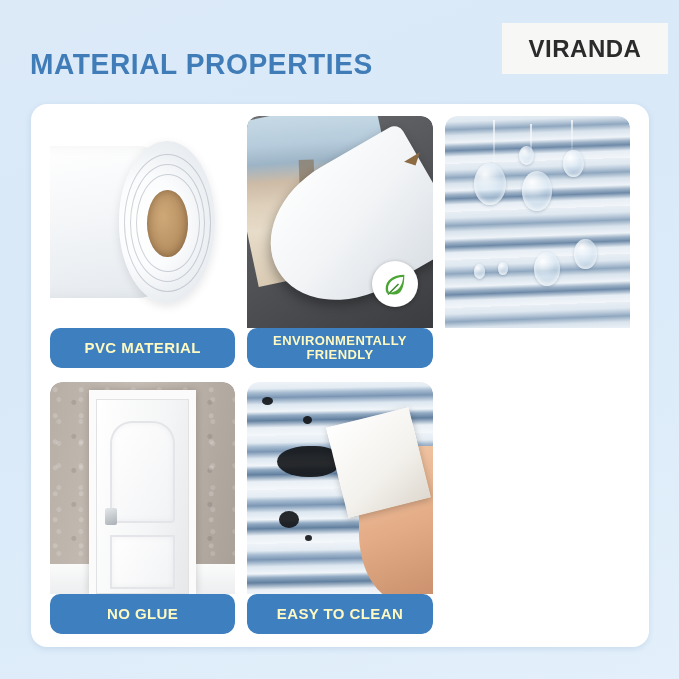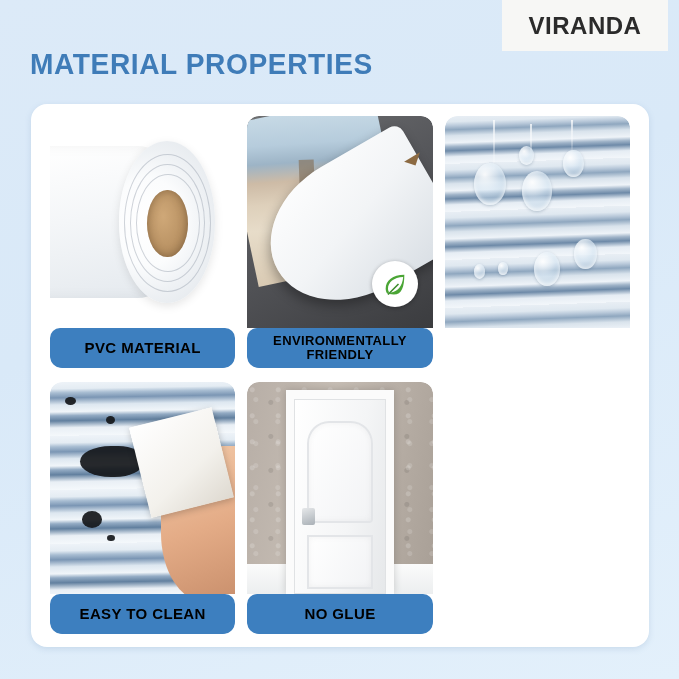--- a/index.html
+++ b/index.html
@@ -16,21 +16,21 @@
   .page {
     position: relative;
     width: 679px;
     height: 679px;
   }
 
   
   .brand-box {
     position: absolute;
     left: 502px;
-    top: 0;
+    top: 23px;
     width: 166px;
     height: 51px;
     background: #f7f7f5;
     display: flex;
     align-items: center;
     justify-content: center;
   }
   .brand-text {
     font-size: 24px;
     font-weight: bold;
@@ -89,21 +89,21 @@
     bottom: 40px;
     overflow: hidden;
     border-radius: 12px 12px 0 0;
   }
   .tile-label {
     position: absolute;
     left: 0; right: 0; bottom: 0;
     height: 40px;
     background: #3d7fbf;
     border-radius: 10px;
-    color: #000000;
+    color: #fef9c3;
     display: flex;
     align-items: center;
     justify-content: center;
     text-align: center;
     font-weight: bold;
     font-size: 15px;
     letter-spacing: 0.4px;
     line-height: 1.05;
     padding: 0 4px;
     box-sizing: border-box;
@@ -392,43 +392,43 @@
           <div class="drop" style="left:64%;top:16%;width:11%;height:13%"></div>
           <div class="drop" style="left:40%;top:14%;width:8%;height:9%"></div>
           <div class="drop" style="left:48%;top:64%;width:14%;height:16%"></div>
           <div class="drop" style="left:70%;top:58%;width:12%;height:14%"></div>
           <div class="drop" style="left:16%;top:70%;width:6%;height:7%"></div>
           <div class="drop" style="left:29%;top:69%;width:5%;height:6%"></div>
         </div>
       </div>
 
       <div class="tile">
-        <div class="tile-media m-clean">
-          <div class="stain" style="left:16%;top:30%;width:34%;height:15%;border-radius:50% 40% 46% 50%"></div>
-          <div class="stain" style="left:8%;top:7%;width:6%;height:4%"></div>
-          <div class="stain" style="left:30%;top:16%;width:5%;height:4%"></div>
-          <div class="stain" style="left:45%;top:21%;width:7%;height:5%"></div>
-          <div class="stain" style="left:17%;top:61%;width:11%;height:8%"></div>
-          <div class="stain" style="left:31%;top:72%;width:4%;height:3%"></div>
-          <div class="clean-hand"></div>
-          <div class="clean-cloth"></div>
-        </div>
-        <div class="tile-label">EASY TO CLEAN</div>
-      </div>
-
-      <div class="tile">
         <div class="tile-media m-door">
           <div class="door-wall-tex"></div>
           <div class="baseboard"></div>
           <div class="door-frame">
             <div class="door-slab">
               <div class="door-panel top"></div>
               <div class="door-panel bottom"></div>
               <div class="door-handle"></div>
             </div>
           </div>
         </div>
         <div class="tile-label">NO GLUE</div>
       </div>
 
+      <div class="tile">
+        <div class="tile-media m-clean">
+          <div class="stain" style="left:16%;top:30%;width:34%;height:15%;border-radius:50% 40% 46% 50%"></div>
+          <div class="stain" style="left:8%;top:7%;width:6%;height:4%"></div>
+          <div class="stain" style="left:30%;top:16%;width:5%;height:4%"></div>
+          <div class="stain" style="left:45%;top:21%;width:7%;height:5%"></div>
+          <div class="stain" style="left:17%;top:61%;width:11%;height:8%"></div>
+          <div class="stain" style="left:31%;top:72%;width:4%;height:3%"></div>
+          <div class="clean-hand"></div>
+          <div class="clean-cloth"></div>
+        </div>
+        <div class="tile-label">EASY TO CLEAN</div>
+      </div>
+
     </div>
   </div>
 </div>
 
 </body></html>

